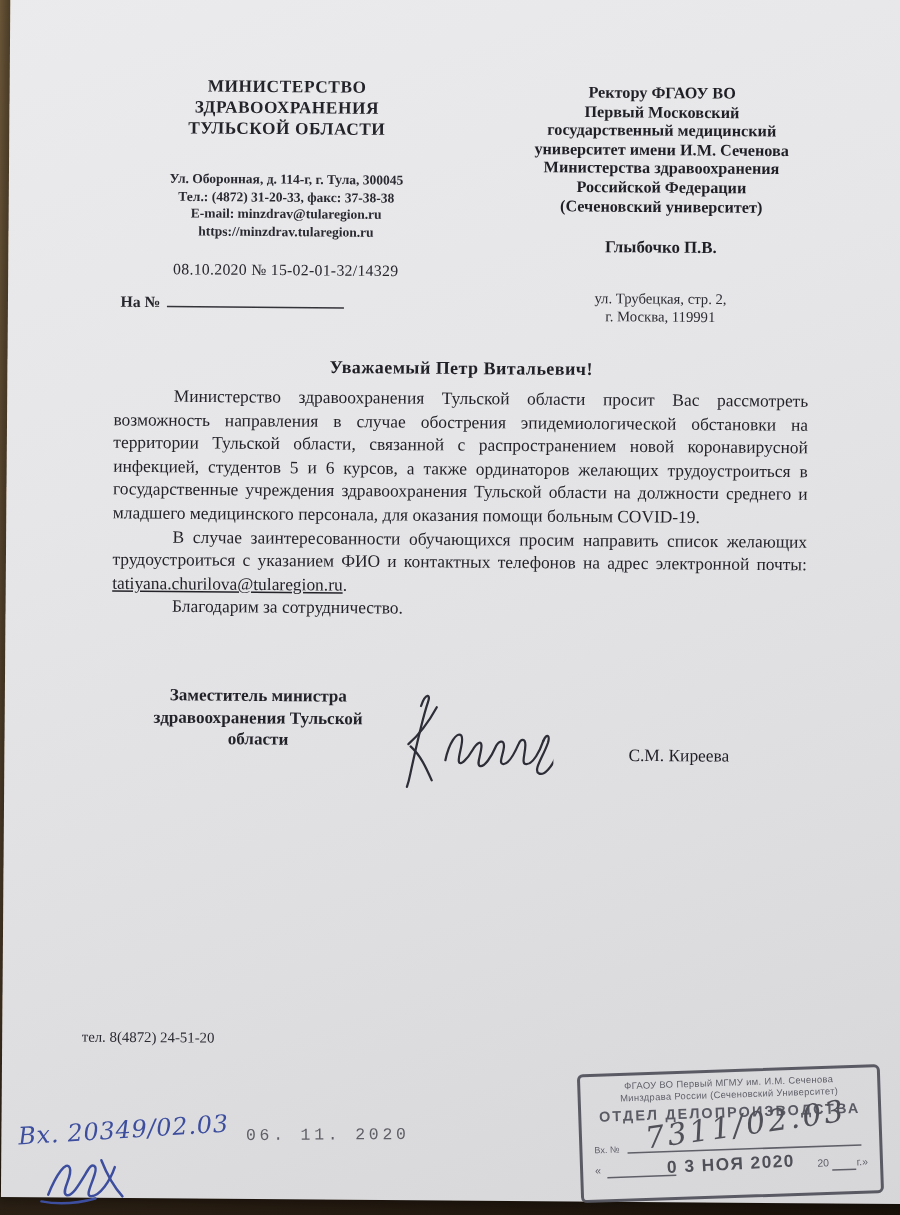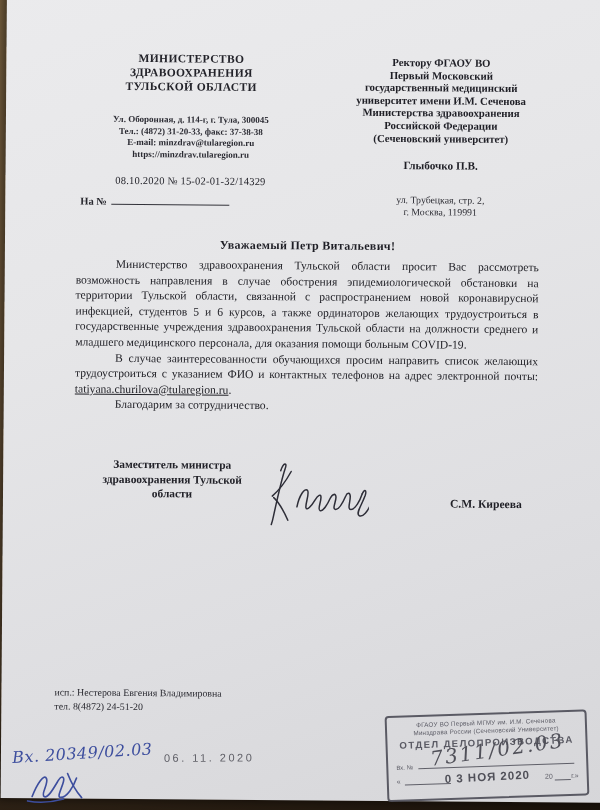--- a/index.html
+++ b/index.html
@@ -31,29 +31,29 @@
   .adr-post{margin-top:23px;font-size:9.8px;line-height:12px;color:#2c2c33;}
   
   .salutation{left:78px;top:236px;width:463px;font-size:12px;font-weight:bold;color:#1f1f26;letter-spacing:.3px;}
   .bodytext{left:78px;top:256px;width:463px;font-size:11.6px;line-height:15.6px;color:#232329;text-align:justify;}
   .bodytext p{margin:0;text-indent:40px;}
   .email{text-decoration:underline;}
   .closing{margin-top:14px;}
   
   .sig-title{left:76px;top:456px;width:200px;font-size:11.4px;line-height:14.6px;font-weight:bold;color:#222229;}
   .sig-svg{left:268px;top:452px;}
-  .sig-name{left:454px;top:494px;width:120px;font-size:11.6px;font-weight:bold;color:#1f1f26;}
+  .sig-name{left:423px;top:494px;width:120px;font-size:11.6px;font-weight:normal;color:#1f1f26;}
   
   .executor{left:60px;top:685px;font-size:9.9px;line-height:13.5px;color:#2a2a31;}
   
   .inmark{left:18px;top:742px;width:170px;font-size:16px;font-style:italic;
     color:#3d4e9e;transform:rotate(-4deg);letter-spacing:.5px;font-family:"DejaVu Serif",serif;}
   .initials-svg{left:28px;top:766px;}
   .datestamp{left:170px;top:750px;font-size:11px;letter-spacing:2.5px;color:#4f4f57;
-    font-family:Liberation Sans, sans-serif;transform:rotate(-.8deg);opacity:.88;}
+    font-family:Liberation Mono, monospace;transform:rotate(-.8deg);opacity:.88;}
   
   .stamp{left:392px;top:709px;width:198px;height:82px;transform:rotate(-2.4deg);
     border:2px solid #50505a;border-radius:4px;color:#55555f;
     font-family:"Liberation Sans","DejaVu Sans",sans-serif;opacity:.92;}
   .stamp-inner{position:relative;width:100%;height:100%;}
   .stamp-tiny{font-size:6.3px;line-height:7.6px;text-align:center;margin-top:4px;letter-spacing:.2px;}
   .stamp-dept{font-size:9.6px;font-weight:bold;letter-spacing:1.4px;text-align:center;margin-top:3px;color:#50505a;}
   .stamp-numrow{position:relative;height:22px;margin:0 8px;}
   .stamp-vx{position:absolute;left:0;bottom:2px;font-size:6px;}
   .stamp-numline{position:absolute;left:22px;right:4px;bottom:3px;border-bottom:1px solid #55555f;}
@@ -129,21 +129,20 @@
           <path d="M11,56 C20,48 29,36 36,23"></path>
           <path d="M13,58 C22,66 27,77 32,88"></path>
           <path d="M44,70 C47,55 54,44 58,48 C61,52 55,66 56,71 C57,76 64,68 68,61 C72,54 76,52 76,57 C76,64 71,74 75,75 C79,76 85,66 88,59 C91,52 96,51 96,57 C96,63 91,72 95,73 C100,74 106,62 109,55 C111,50 115,50 115,56 C115,64 111,73 116,73 C122,73 128,61 131,52"></path>
           <path d="M131,52 C134,45 137,47 135,54 C131,66 122,78 127,81 C132,84 139,74 142,67"></path>
         </g>
       </svg>
     </div>
     <div class="abs sig-name">С.М. Киреева</div>
 
     <div class="abs executor">
-      <div>исп.: Нестерова Евгения Владимировна</div>
       <div>тел. 8(4872) 24-51-20</div>
     </div>
 
     <div class="abs inmark">Вх. 20349/02.03</div>
     <div class="abs initials-svg">
       <svg width="72" height="38" viewBox="0 0 96 50">
         <g fill="none" stroke="#3d4e9e" stroke-width="2.2" stroke-linecap="round">
           <path d="M14,40 C21,22 30,9 33,16 C36,23 25,37 30,40 C35,43 43,28 49,18 C53,11 58,13 55,22 C52,32 47,41 52,41 C60,41 69,27 73,15"></path>
           <path d="M61,9 C65,19 71,31 80,41"></path>
           <path d="M8,46 C24,49 42,47 56,43"></path>

